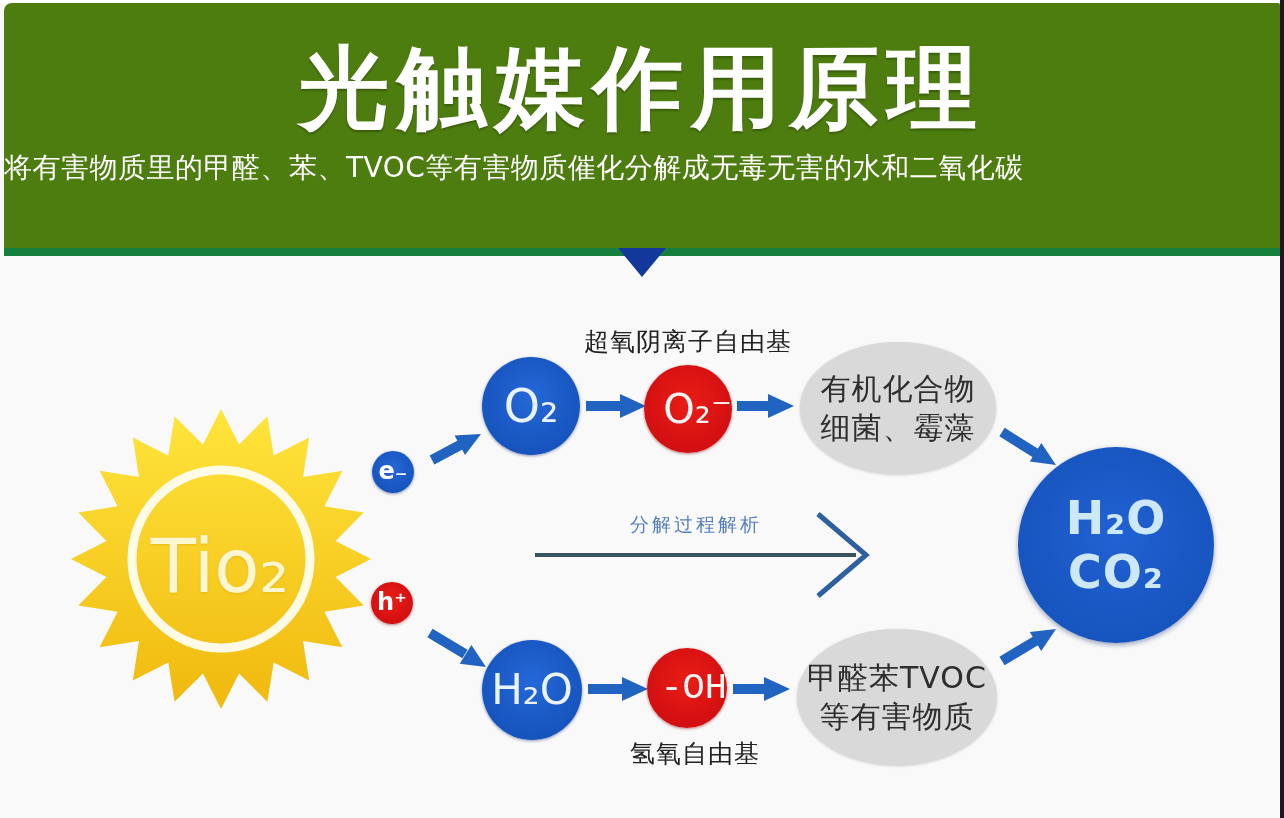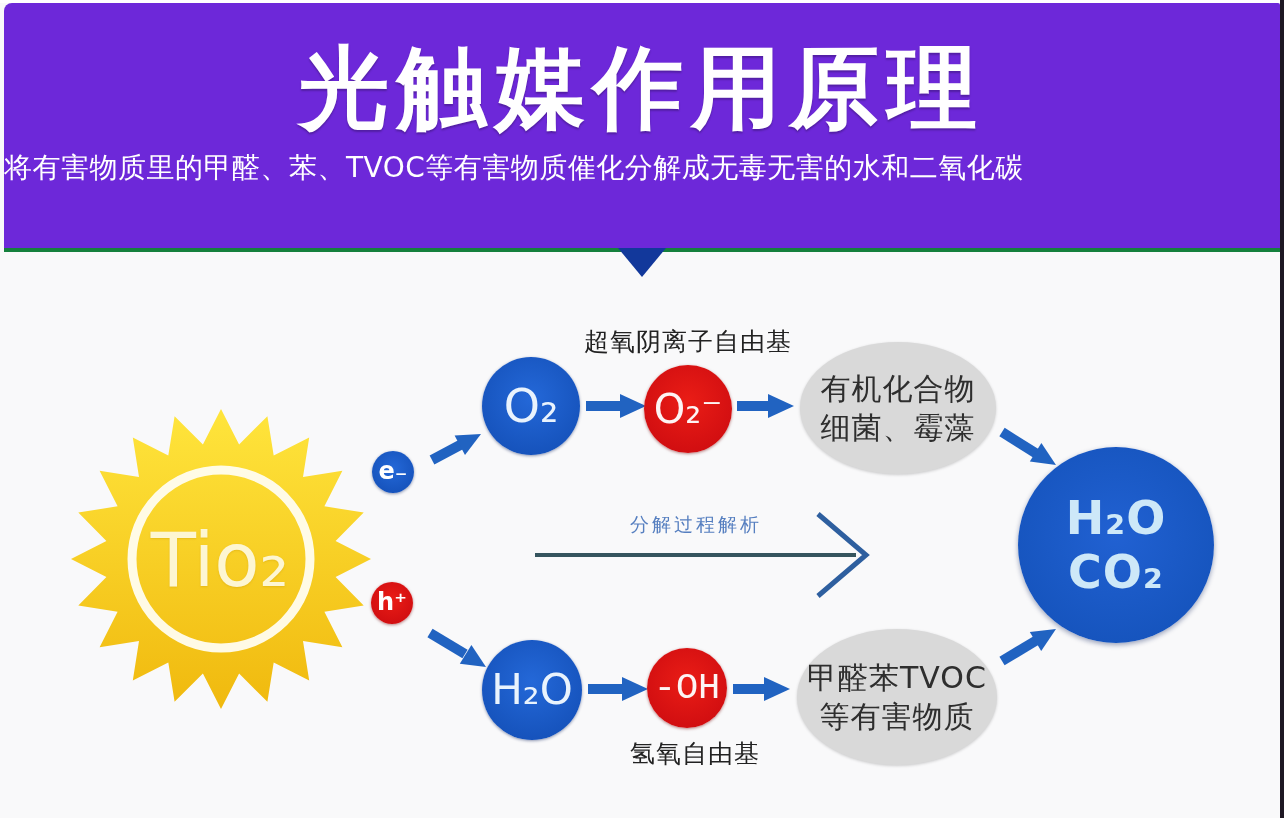--- a/index.html
+++ b/index.html
@@ -4,22 +4,22 @@
 <style>
   html,body{margin:0;padding:0;background:#e9e9e9;}
   .screen{
     position:relative;width:1284px;height:818px;overflow:hidden;
     background:#f9f9fa;font-family:"DejaVu Sans",sans-serif;
     -webkit-font-smoothing:antialiased;
   }
   
   .header{
     position:absolute;left:4px;top:3px;right:4px;height:245px;
-    background:#6d28d9;border-top-left-radius:8px;border-top-right-radius:2px;
-    border-bottom:4px solid #15803d;
+    background:#4d7c0f;border-top-left-radius:8px;border-top-right-radius:2px;
+    border-bottom:8px solid #15803d;
   }
   .title{
     position:absolute;left:0;right:0;top:40px;text-align:center;
     color:#ffffff;font-size:90px;font-weight:bold;letter-spacing:8px;line-height:1;
     text-shadow:0 2px 2px rgba(0,0,0,.25);white-space:nowrap;
   }
   .subtitle{
     position:absolute;left:0;right:0;top:146px;text-align:left;
     color:#ffffff;font-size:28px;letter-spacing:.5px;white-space:nowrap;
   }
@@ -38,34 +38,34 @@
     display:flex;align-items:center;justify-content:center;text-align:center;
     color:#fff;
   }
   .blue-node{background:radial-gradient(circle at 50% 42%,#2468d8 0%,#1450b8 85%);box-shadow:0 1px 3px rgba(10,30,90,.45);}
   .red-node{background:radial-gradient(circle at 50% 42%,#ea1d16 0%,#ce0c10 85%);box-shadow:0 1px 3px rgba(120,10,10,.5);}
   .gray-node{background:#d9d9d9;color:#2e2e2e;box-shadow:0 1px 3px rgba(0,0,0,.18);}
   .result-node{background:radial-gradient(circle at 50% 45%,#2161d2 0%,#1452ba 88%);box-shadow:0 2px 5px rgba(10,30,90,.4);}
   .node-text{line-height:1.15;}
   .small-node{font-size:24px;font-weight:bold;}
   .mol-lg{font-size:46px;color:#e9f3fd;}
-  .mol-md{font-size:40px;color:#fdf4f4;}
+  .mol-md{font-size:40px;color:#fdf4f4;justify-content:flex-end;}
   .ellipse-text{font-size:30px;letter-spacing:1px;line-height:1.3;color:#2e2e2e;}
   .result-text{font-size:46px;font-weight:bold;color:#cde8f8;line-height:1.18;letter-spacing:1px;}
   .caption{
     position:absolute;transform:translate(-50%,-50%);white-space:nowrap;
     font-size:25px;color:#222;letter-spacing:1px;
   }
   .process-label{
     position:absolute;transform:translate(-50%,-50%);white-space:nowrap;
     font-size:19px;color:#567fc0;letter-spacing:3px;
   }
   .sun-label{
     position:absolute;transform:translate(-50%,-50%);white-space:nowrap;
-    font-size:74px;color:#fdf6d2;text-shadow:0 1px 2px rgba(200,150,0,.35);
+    font-size:74px;color:#fdf6d2;text-shadow:0 1px 2px rgba(200,150,0,.35);margin-top:6px;
   }
 </style>
 </head>
 <body>
 
 <div class="screen">
 
   <div class="top-edge"></div>
 
   <div class="header">

